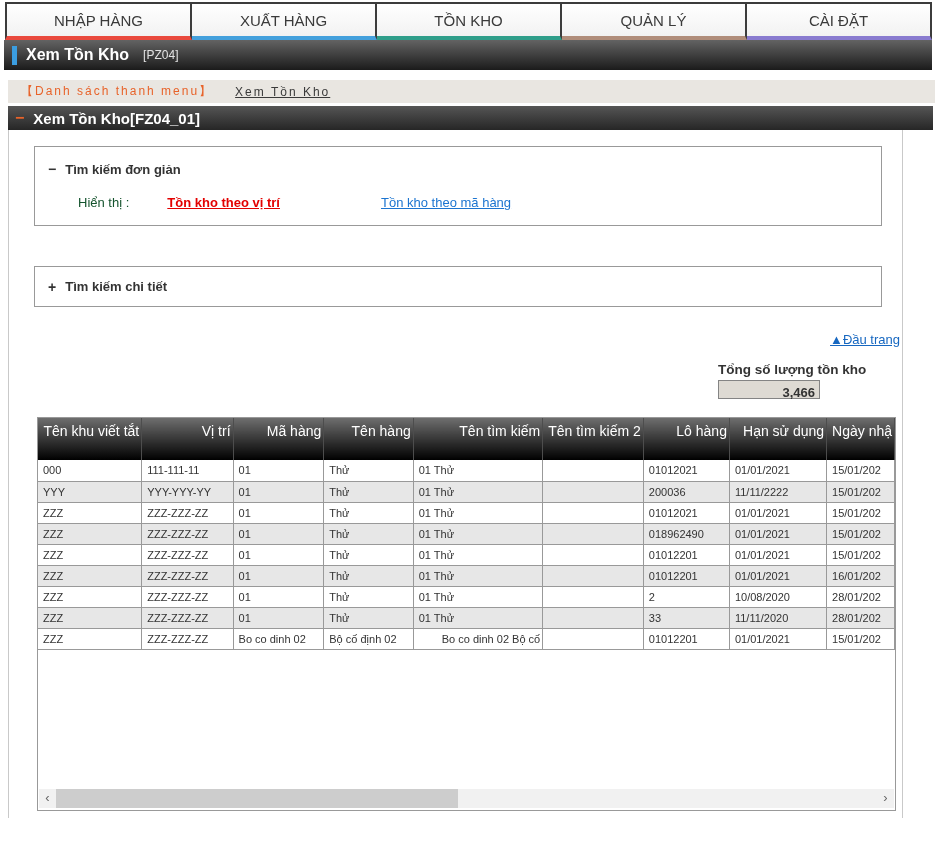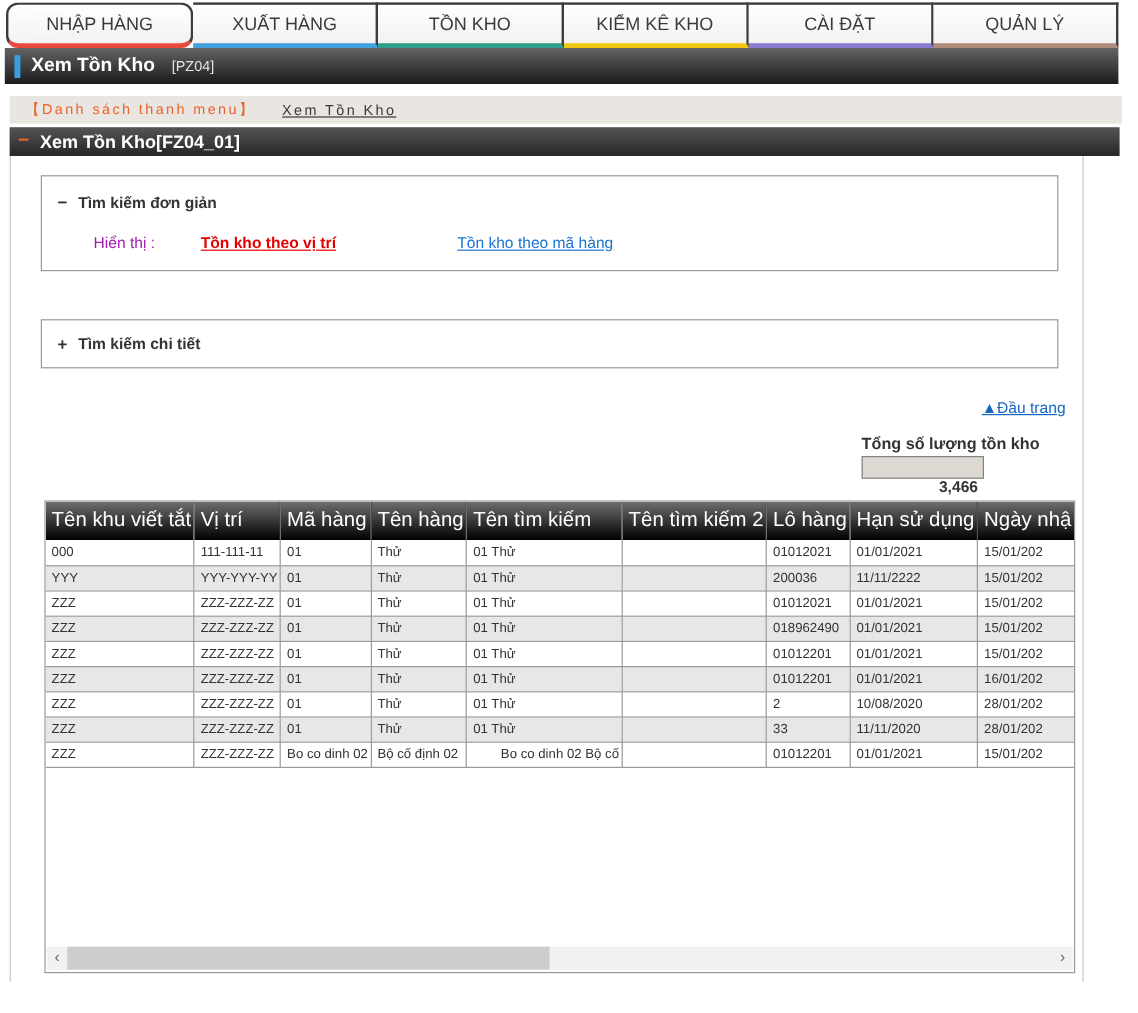--- a/index.html
+++ b/index.html
@@ -11,21 +11,21 @@
   }
   
   .header-wrap { margin:0 16px 0 4px; }
   .tab-bar { display:flex; margin:2px 0 0 1px; }
   .tab {
     flex:1; height:38px; display:flex; align-items:center; justify-content:center;
     background:linear-gradient(#ffffff,#f2f2f2);
     border-top:2px solid #3c3c3c; border-right:2px solid #3c3c3c;
     font-size:15px; color:#3a3a3a; cursor:pointer;
   }
-  .tab:first-child { border-left:2px solid #3c3c3c;border-radius:10px; }
+  .tab:first-child { border-left:2px solid #3c3c3c; }
   
   .title-bar {
     height:30px; background:linear-gradient(#636363,#1b1b1b);
     display:flex; align-items:center; padding-left:8px;
   }
   .accent { width:5px; height:19px; background:#3b9de0; margin-right:9px; }
   .title-text { color:#fff; font-weight:bold; font-size:16px; }
   .title-code { color:#e3e3e3; font-size:12px; margin-left:14px; }
   
   .breadcrumb {
@@ -53,40 +53,40 @@
   .content {
     position:relative; margin:0 45px 0 8px; height:688px;
     border-left:1px solid #c9c9c9; border-right:1px solid #c9c9c9; background:#fff;
   }
   .panel { position:absolute; left:25px; width:848px; border:1px solid #999; background:#fff; }
   .panel-simple { top:16px; height:80px; padding:13px 0 0 13px; }
   .panel-detail { top:136px; height:41px; display:flex; align-items:center; padding-left:13px; }
   .panel-title { font-weight:bold; font-size:13px; color:#333; }
   .collapse-ic { font-weight:bold; margin-right:9px; font-size:14px; color:#333; }
   .display-row { margin:17px 0 0 30px; font-size:13px; display:flex; align-items:baseline; }
-  .display-label { color:#a21caf;text-align:right; }
+  .display-label { color:#14532d;text-align:right; }
   .opt-active { margin-left:38px; color:#e30000; font-weight:bold; text-decoration:underline; cursor:pointer; }
   .opt-inactive { margin-left:101px; color:#1b74d0; text-decoration:underline; cursor:pointer; }
-  .top-link-row { position:absolute; top:202px; right:14px; font-size:13px; }
+  .top-link-row { position:absolute; top:202px; right:2px; font-size:13px; }
   .top-link-row a { color:#1667c0; text-decoration:underline; cursor:pointer; }
   .total-block { position:absolute; top:232px; left:709px; width:160px; }
   .total-label { font-weight:bold; font-size:13.5px; white-space:nowrap; }
   .total-box {
     margin-top:3px; width:102px; height:19px; background:#dedad3; border:1px solid #848484;
-    text-align:right; font-weight:bold; font-size:13px; padding:17px 4px 0 0;
+    text-align:right; font-weight:bold; font-size:13px; padding:4px 4px 0 0;
   }
   
   .table-wrap {
     position:absolute; top:287px; left:28px; width:859px; height:394px;
     border:1px solid #999; overflow:hidden; background:#fff;
   }
   table { border-collapse:collapse; table-layout:fixed; }
   th {
     background:linear-gradient(#6e6e6e,#000000); color:#fff; font-weight:normal;
-    font-size:17px; text-align:left; padding:5px 2px 7px 5px;
+    font-size:14px; text-align:right; padding:5px 2px 21px 5px;
     border-right:1px solid #4d4d4d; white-space:nowrap; overflow:hidden;
   }
   td {
     font-size:11px; padding:3px 2px 3px 5px; height:21px;
     border-right:1px solid #999; border-bottom:1px solid #999;
     white-space:nowrap; overflow:hidden; background:#fff;
   }
   tr.alt td { background:#e7e7e7; }
   
   .hscroll {
@@ -107,28 +107,25 @@
   <div class="tab-bar">
       <div class="tab" style="border-bottom: 4px solid rgb(233, 73, 61);">
         <span>NHẬP HÀNG</span>
       </div>
       <div class="tab" style="border-bottom: 4px solid rgb(68, 160, 220);">
         <span>XUẤT HÀNG</span>
       </div>
       <div class="tab" style="border-bottom: 4px solid rgb(47, 158, 138);">
         <span>TỒN KHO</span>
       </div>
-      <div class="tab" style="border-bottom: 4px solid rgb(242, 199, 19);">
-        <span>KIỂM KÊ KHO</span>
+      <div class="tab" style="border-bottom: 4px solid rgb(176, 141, 122);">
+        <span>QUẢN LÝ</span>
       </div>
       <div class="tab" style="border-bottom: 4px solid rgb(137, 123, 207);">
         <span>CÀI ĐẶT</span>
-      </div>
-      <div class="tab" style="border-bottom: 4px solid rgb(176, 141, 122);">
-        <span>QUẢN LÝ</span>
       </div>
     </div>
   <div class="title-bar">
     <span class="accent"></span>
     <span class="title-text">Xem Tồn Kho</span>
     <span class="title-code">[PZ04]</span>
   </div>
 </div>
 
 <div class="menu-bar">

